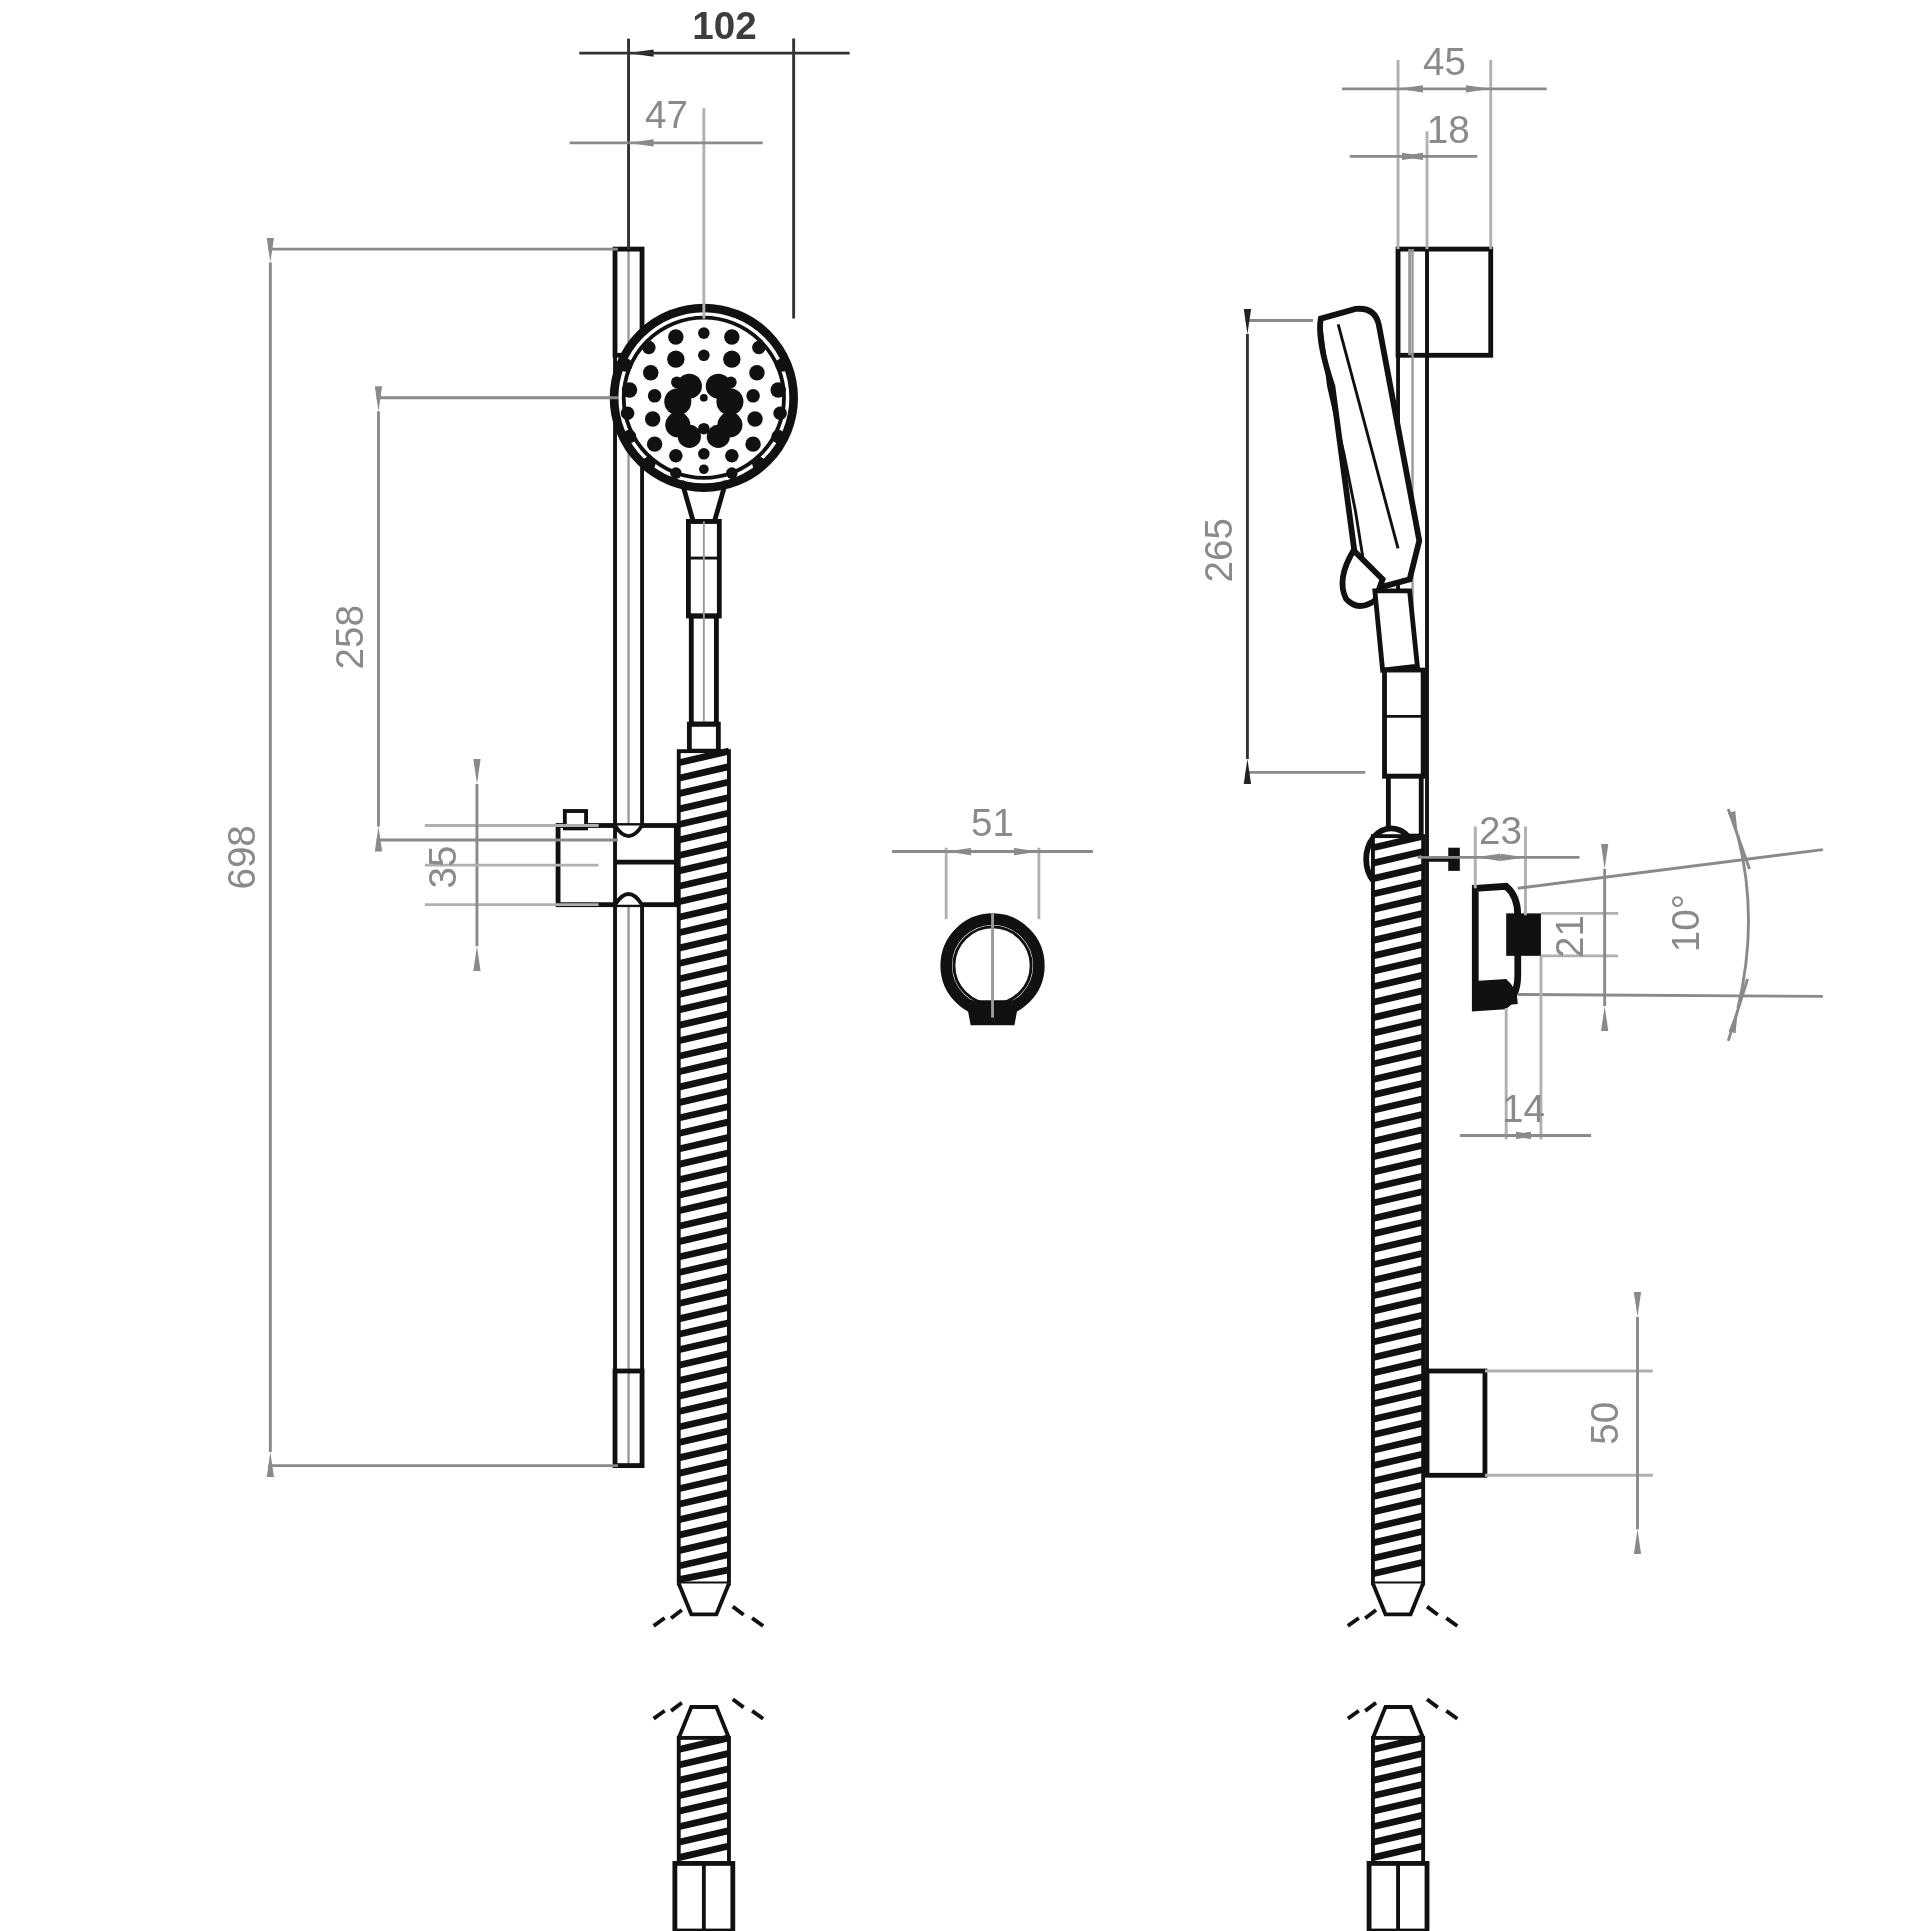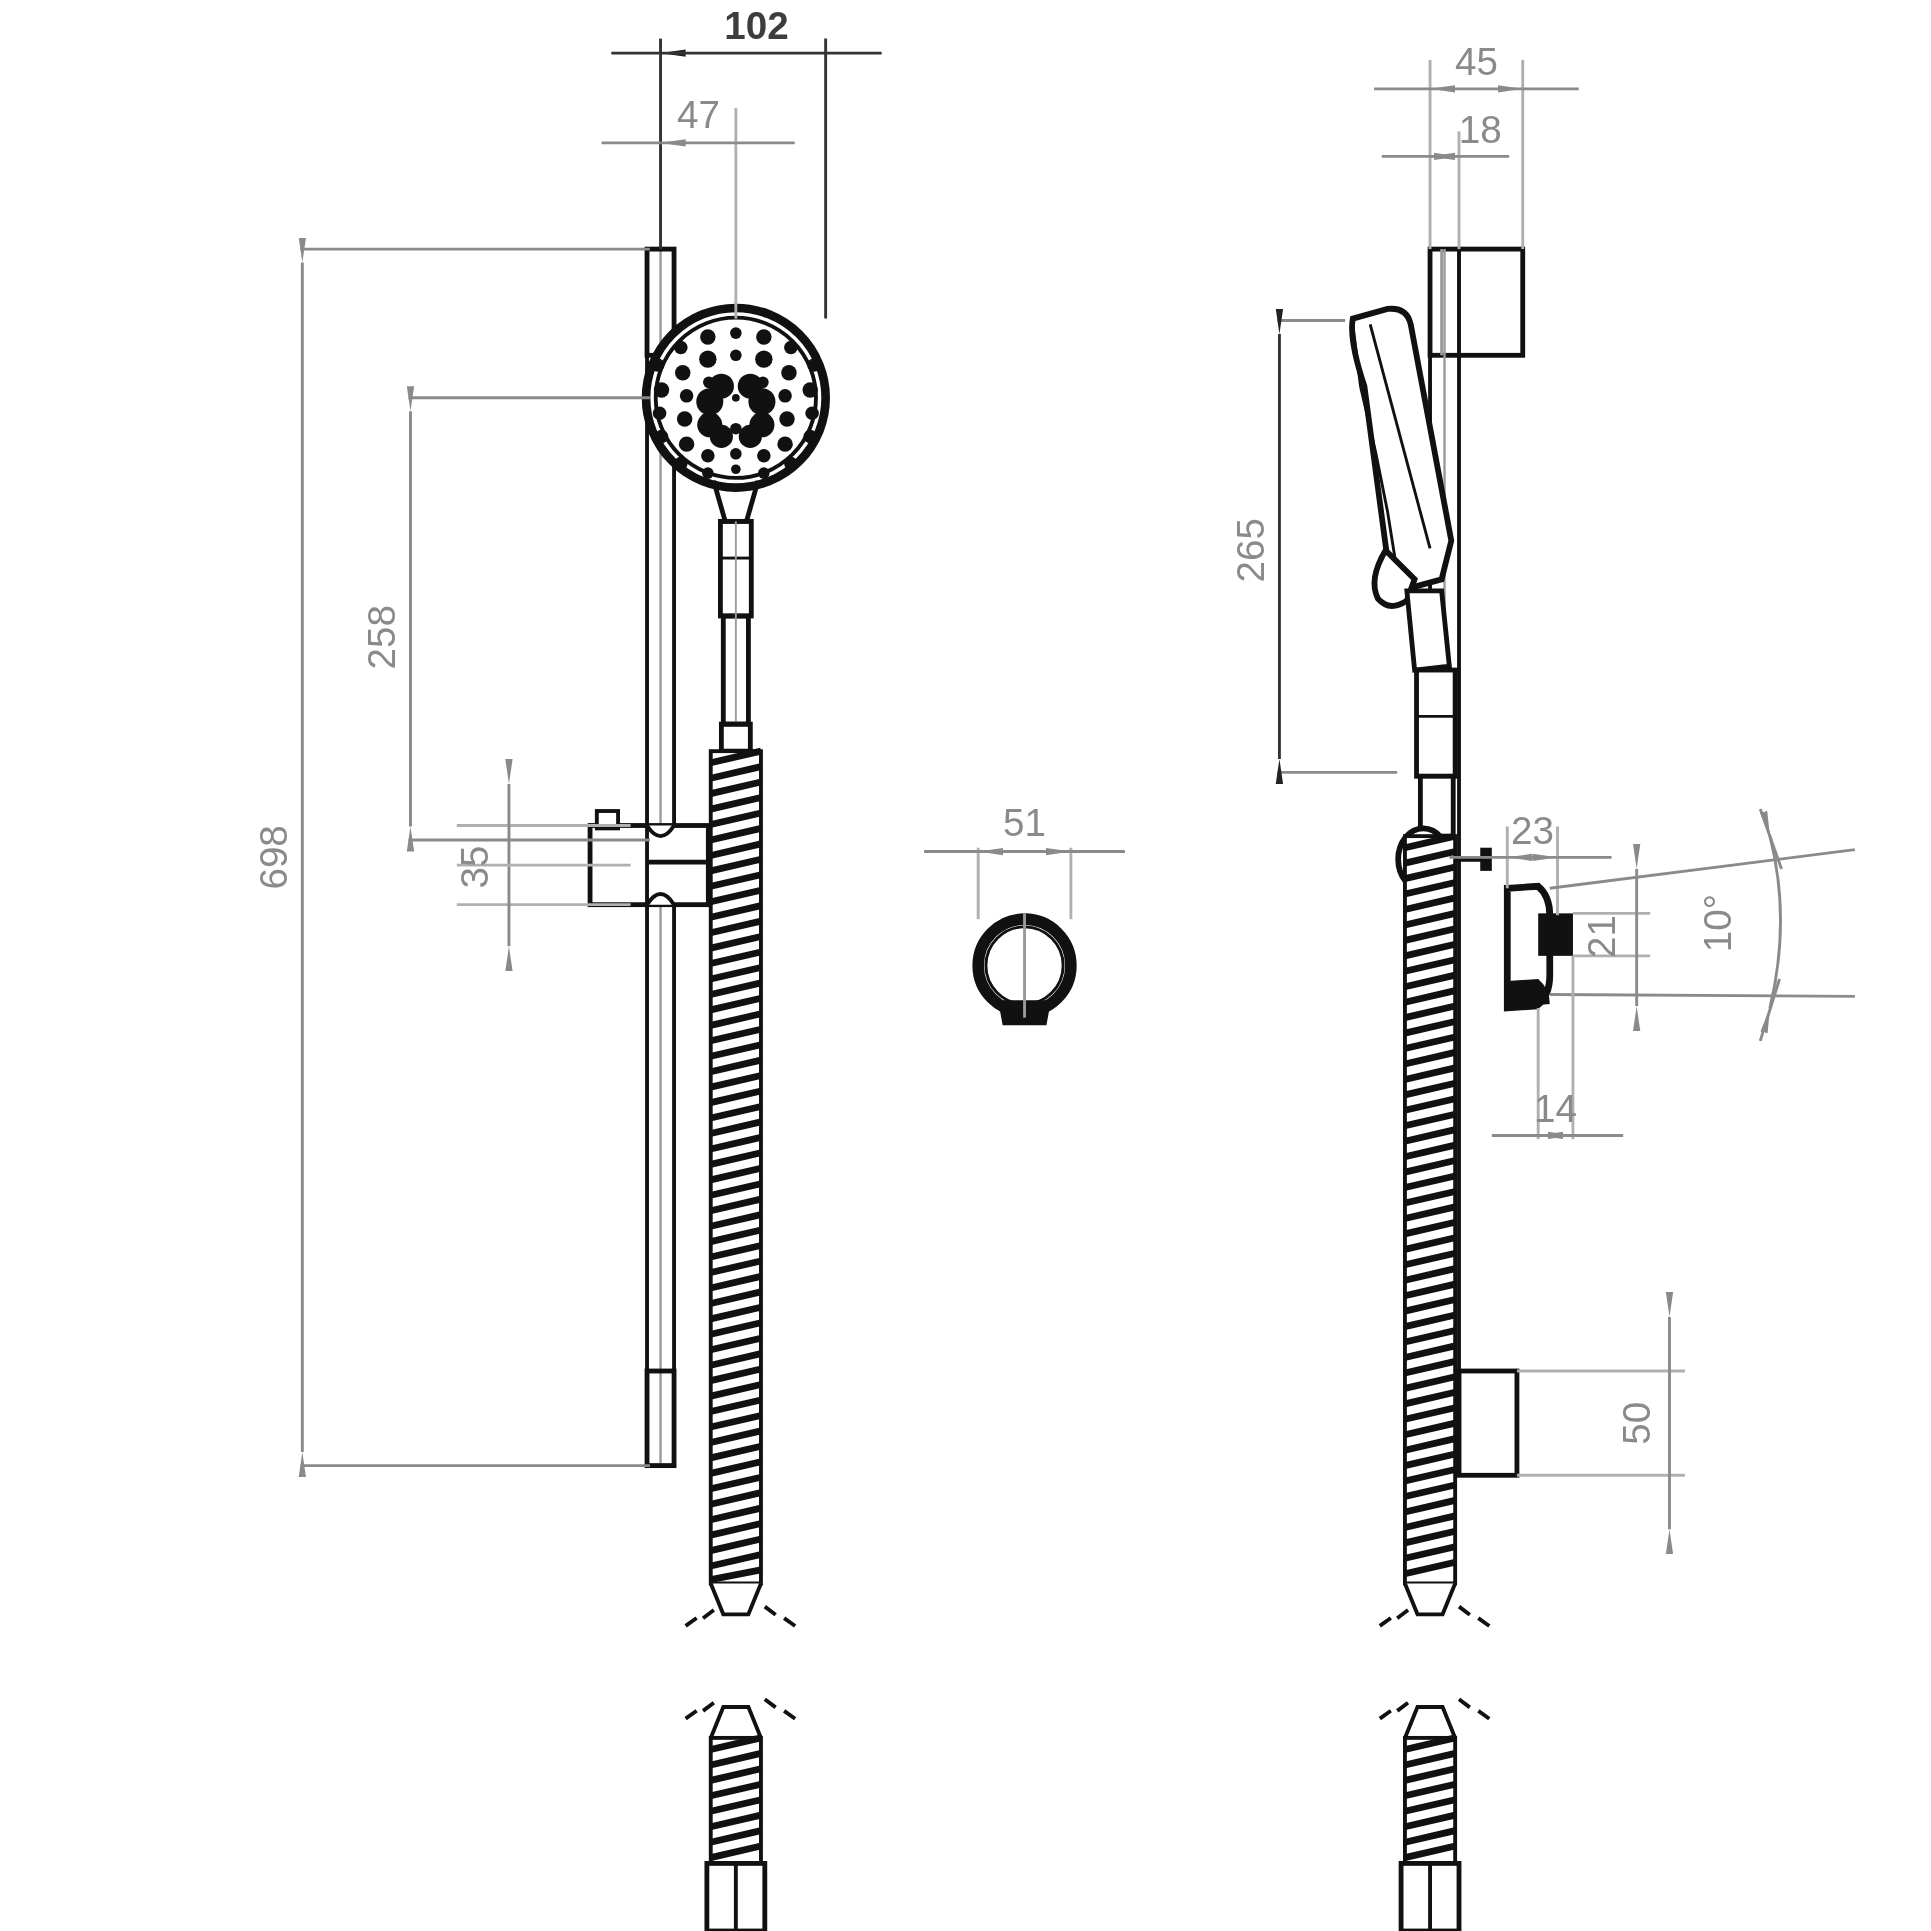--- a/index.html
+++ b/index.html
@@ -1,17 +1,17 @@
 <!DOCTYPE html>
 <html><head>
 <meta charset="utf-8">
 <style>
   html,body{margin:0;padding:0;background:#ffffff;}
   body{width:1931px;height:1931px;font-family:"Liberation Sans",sans-serif;overflow:hidden;}
-  #stage{position:relative;width:1530px;height:1931px;background:#fdba74;margin-left:32px;}
+  #stage{position:relative;width:1530px;height:1931px;background:#fdba74;}
   svg{display:block;}
   .dimtext{font-family:"Liberation Sans",sans-serif;font-size:40px;fill:#8a8a8a;}
   .dimtext.dark{fill:#3d3d3d;font-weight:bold;}
 </style>
 </head>
 <body>
 
 <div id="stage">
 <svg width="1931" height="1931" viewBox="0 0 2000 2000" xmlns="http://www.w3.org/2000/svg">
 

